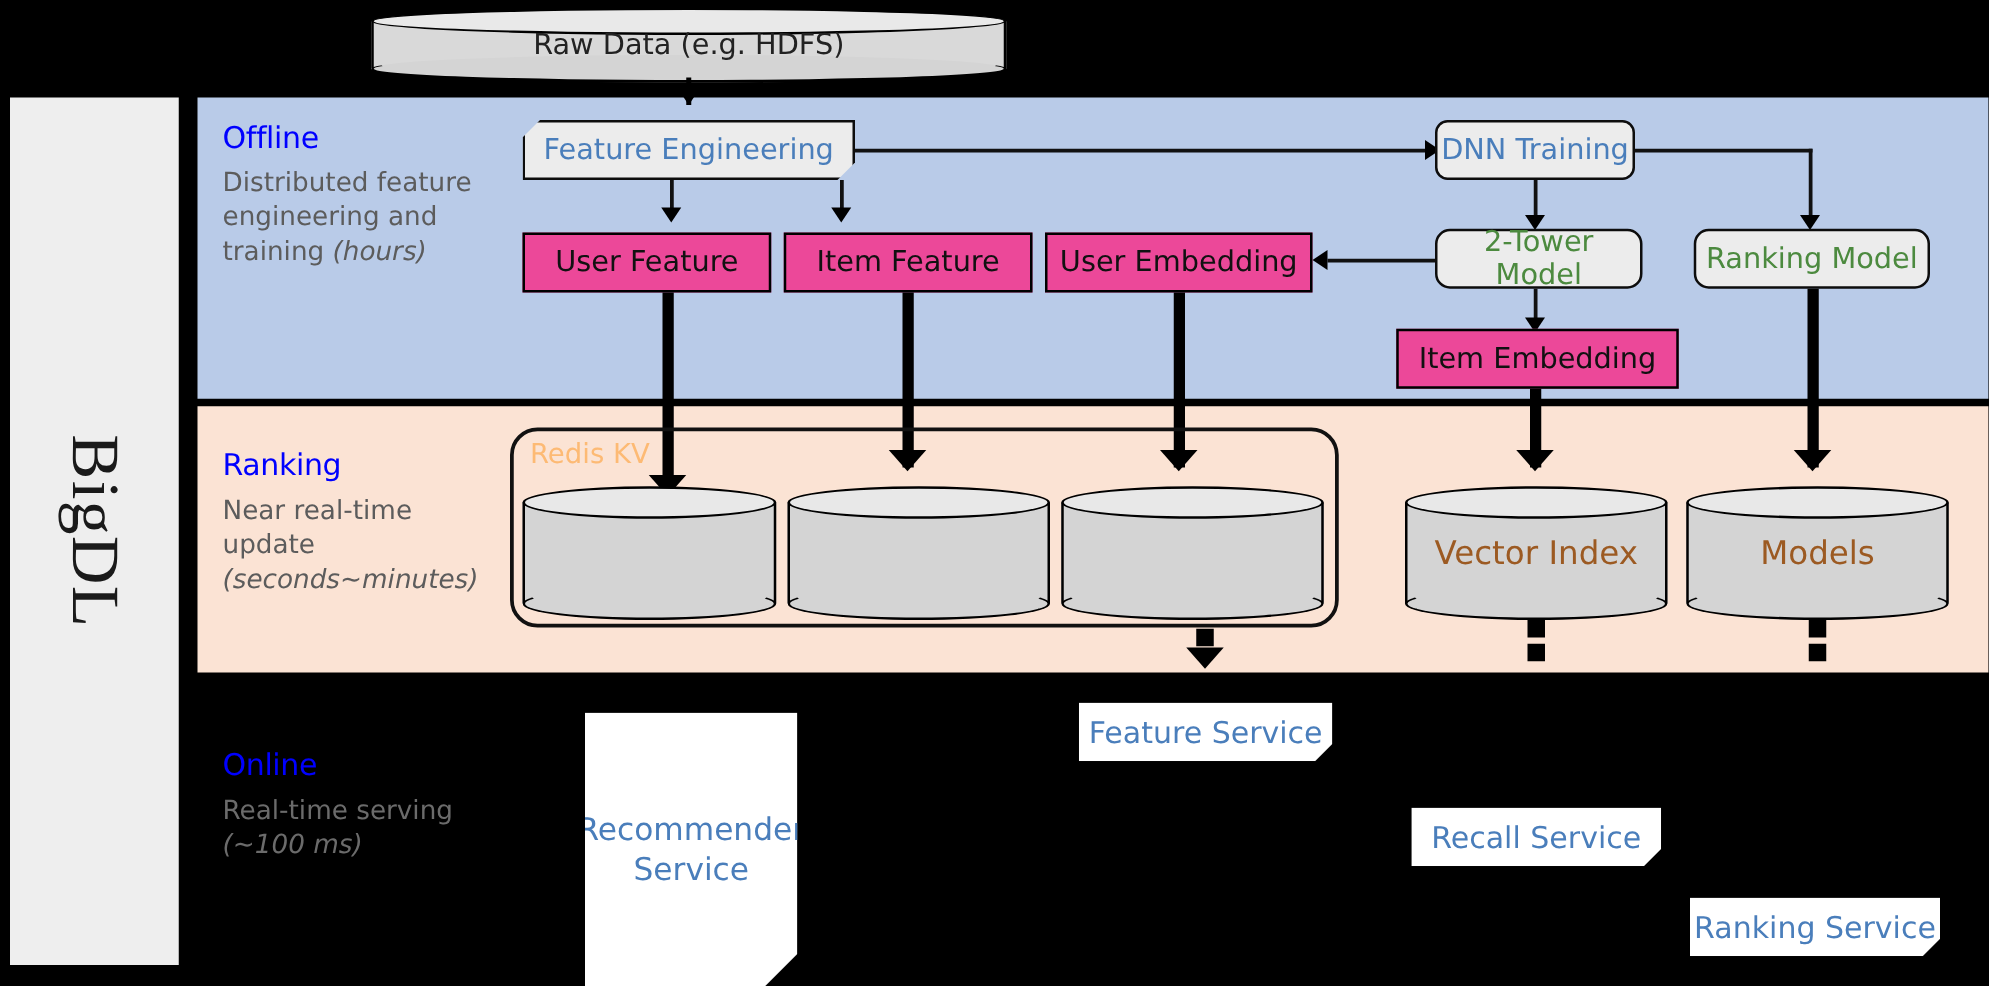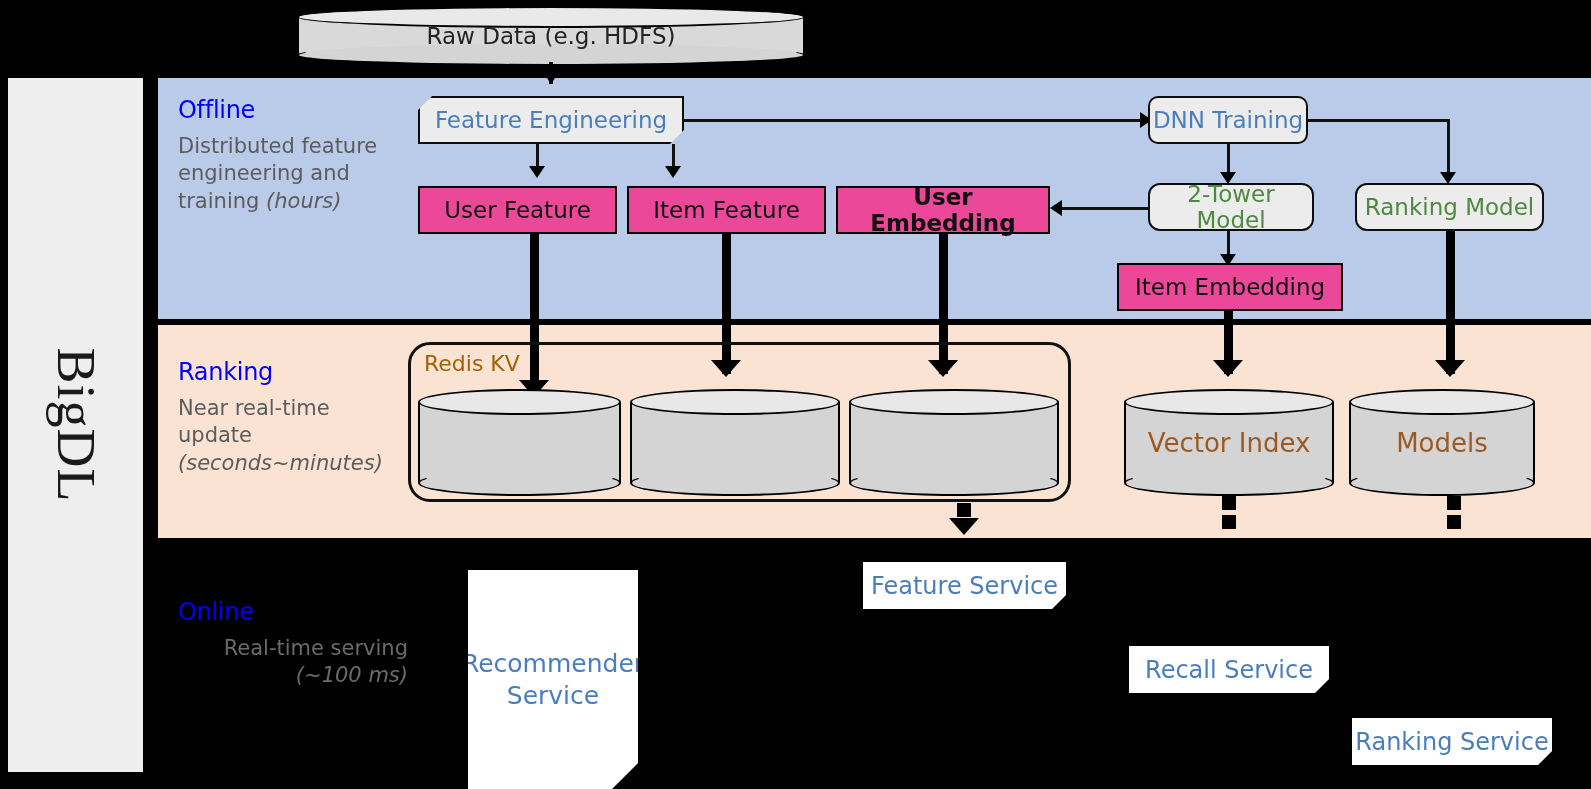--- a/index.html
+++ b/index.html
@@ -48,21 +48,21 @@
   .stage-desc {
     margin-top:9px;
     font-size:21px; color:#5c5c5c; line-height:1.30;
     font-family:"DejaVu Sans", sans-serif;
     max-width:230px;
   }
   .stage-desc i { font-style: italic; }
   #lbl-offline  { left:178px; top:96px; }
   #lbl-nearline { left:178px; top:358px; }
   #lbl-online   { left:178px; top:598px; }
-  #lbl-online .stage-desc { color:#6b6b6b;text-align:right; }
+  #lbl-online .stage-desc { color:#6b6b6b; }
 
   
   .node {
     position:absolute;
     display:flex; align-items:center; justify-content:center;
     text-align:center;
     font-family:"DejaVu Sans", sans-serif;
     line-height:1.15;
   }
 
@@ -125,21 +125,21 @@
   #raw-data .body   { top:11px; bottom:11px; background:#d9d9d9; }
   #raw-data .cyl-label { color:#222; font-size:23px; }
 
   
   #redis-container {
     position:absolute; left:408px; top:342px; width:663px; height:160px;
     border:3px solid #111; border-radius:22px; background:transparent;
   }
   #redis-kv-label {
     position:absolute; left:424px; top:351px;
-    font-size:22px; color:#a16207;
+    font-size:22px; color:#fdba74;
     font-family:"DejaVu Sans", sans-serif;
   }
 
   
   .ln  { position:absolute; background:#000; }
   .ln-thin  { background:#111; }
   .arrow-down {
     position:absolute; width:0; height:0;
     border-left:8px solid transparent;
     border-right:8px solid transparent;
@@ -254,21 +254,21 @@
   <div class="ln ln-thin" style="left:1308px; top:119px; width:142px; height:2.5px;"></div>
   <div class="ln ln-thin" style="left:1447px; top:119px; width:2.5px; height:60px;"></div>
   <div class="arrow-down" style="left:1440px; top:172px;"></div>
 
   <div class="node box-gray" style="left:418px; top:186px; width:199px; height:48px;">
     <span>User Feature</span>
   </div>
   <div class="node box-gray" style="left:627px; top:186px; width:199px; height:48px;">
     <span>Item Feature</span>
   </div>
-  <div class="node box-gray" style="left:836px; top:186px; width:214px; height:48px;font-weight:bold;">
+  <div class="node box-gray" style="left:836px; top:186px; width:214px; height:48px;">
     <span>User Embedding</span>
   </div>
 
   <div class="ln ln-thin" style="left:1062px; top:207px; width:86px; height:2.5px;"></div>
   <div class="arrow-left" style="left:1050px; top:200px;"></div>
 
   <div class="node box-proc rounded" style="left:1148px; top:183px; width:166px; height:48px;">
     <span class="txt-green">2-Tower Model</span>
   </div>
 
@@ -317,21 +317,21 @@
     <div class="top"></div>
   </div>
 
   <div class="cyl" style="left:1124px; top:389px; width:210px; height:107px;">
     <div class="body"></div>
     <div class="bottom"></div>
     <div class="top"></div>
     <div class="cyl-label" style="color:#9c5a22;">Vector Index</div>
   </div>
 
-  <div class="cyl" style="left:1349px; top:389px; width:186px; height:107px;">
+  <div class="cyl" style="left:1349px; top:389px; width:210px; height:107px;">
     <div class="body"></div>
     <div class="bottom"></div>
     <div class="top"></div>
     <div class="cyl-label" style="color:#9c5a22;">Models</div>
   </div>
 
   <div class="dash" style="left:1222px; top:496px;"></div>
   <div class="dash" style="left:1222px; top:515px;"></div>
   <div class="dash" style="left:1447px; top:496px;"></div>
   <div class="dash" style="left:1447px; top:515px;"></div>

